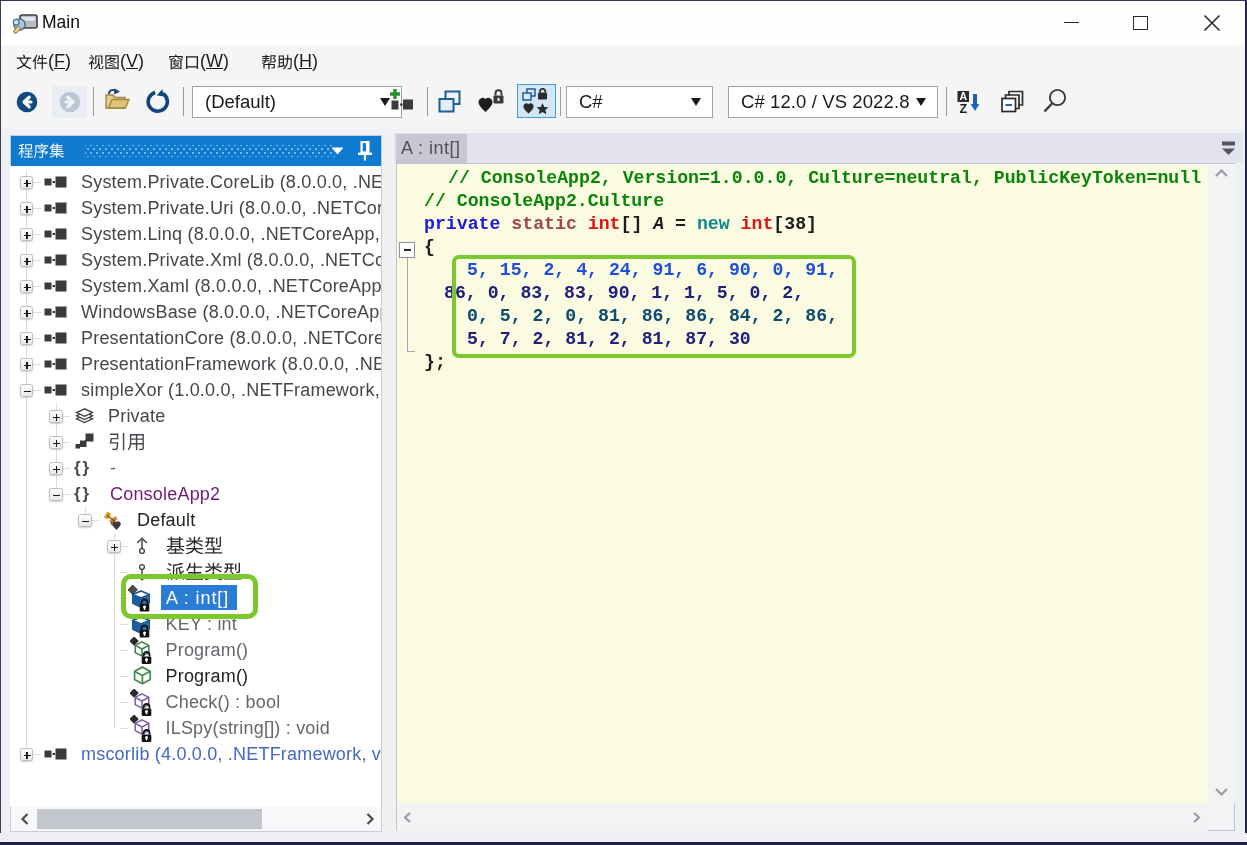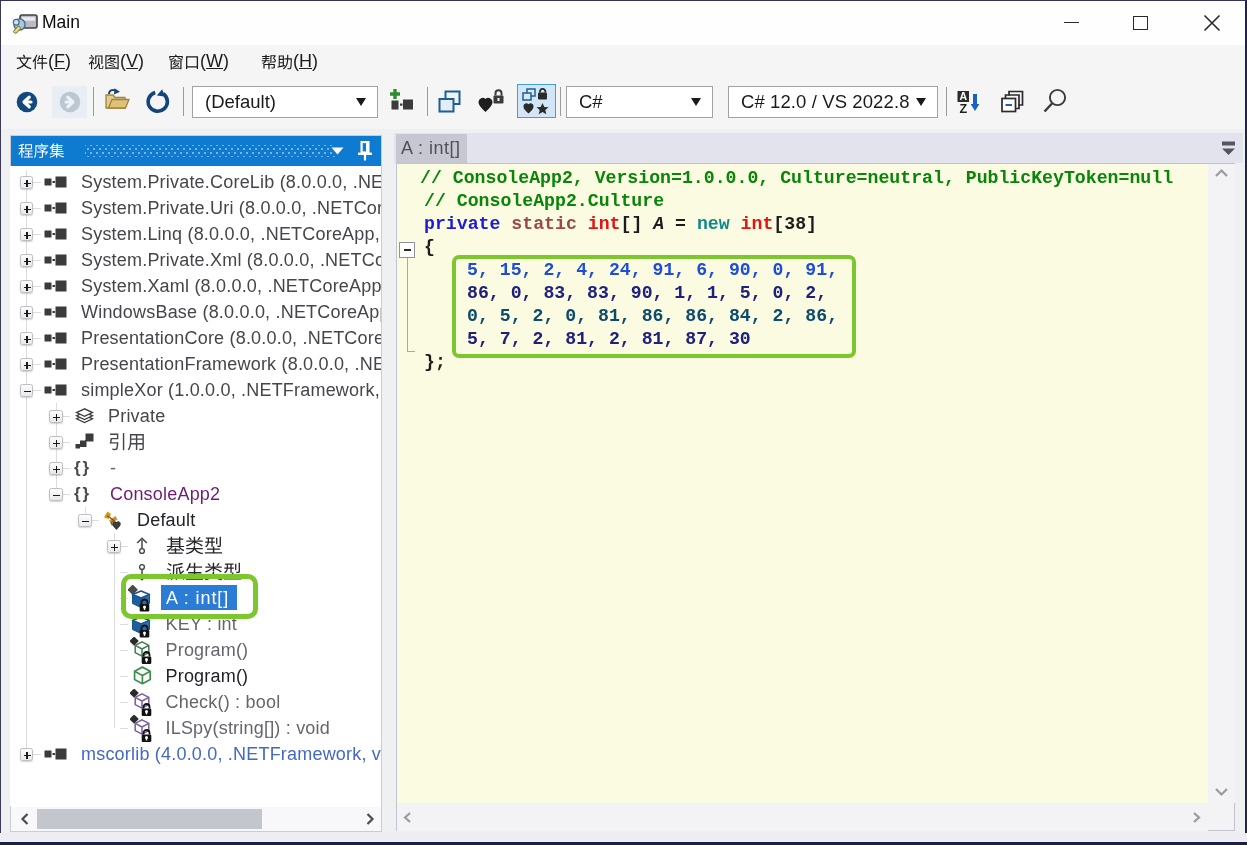--- a/index.html
+++ b/index.html
@@ -70,21 +70,21 @@
 <path d="M3 22 L3 9 L10 9 L12 11.5 L22 11.5 L22 22 Z" fill="#e3cc8d" stroke="#a08540" stroke-width="1.3"></path>
 <path d="M5.5 22 L9 13.5 L26 13.5 L22.5 22 Z" fill="#dfc178" stroke="#a08540" stroke-width="1.3"></path>
 <path d="M6 8 C6 3.5 11 3 13.5 5.5" fill="none" stroke="#1d4576" stroke-width="2"></path>
 <path d="M11.5 2.2 L17 5.8 L11 8.6 Z" fill="#1d4576"></path>
   </svg>
 <svg class="ab" style="left:146px;top:89px" width="25" height="25" viewBox="0 0 25 25">
 <path d="M9.2 3.4 A 9.6 9.6 0 1 0 17 4.6" fill="none" stroke="#12457d" stroke-width="3.6"></path>
 <path d="M16.2 0.2 L18.6 7.4 L10.8 6.4 Z" fill="#12457d"></path>
   </svg>
 <div class="sep" style="left:183px"></div>
-<div class="combo" style="left:192px;width:186px">(Default)<div class="cdrop"></div></div>
+<div class="combo" style="left:192px;width:210px">(Default)<div class="cdrop"></div></div>
 <svg class="ab" style="left:387px;top:87px" width="27" height="27" viewBox="0 0 27 27">
 <path d="M8 2 L8 12 M3 7 L13 7" stroke="#2c8c2c" stroke-width="3.4"></path>
 <rect x="4.5" y="13.5" width="7" height="9" fill="#3b3b3b"></rect>
 <rect x="13" y="16.5" width="2.5" height="2.2" fill="#3b3b3b"></rect>
 <rect x="16" y="12.5" width="10" height="10" fill="#3b3b3b"></rect>
   </svg>
 <div class="sep" style="left:427px"></div>
 <svg class="ab" style="left:437px;top:89px" width="26" height="26" viewBox="0 0 26 26">
 <rect x="8.5" y="2.5" width="14" height="12.5" fill="#eef4fa" stroke="#1c5f93" stroke-width="2"></rect>
 <rect x="2.5" y="10" width="14" height="12.5" fill="#e4edf6" stroke="#1c5f93" stroke-width="2"></rect>
@@ -437,26 +437,26 @@
 <svg class="ab" style="left:1220px;top:140px" width="17" height="17" viewBox="0 0 17 17">
 <rect x="2" y="1.5" width="13" height="4" fill="#55555f"></rect>
 <path d="M2 8.5 L15 8.5 L8.5 15 Z" fill="#55555f"></path>
   </svg>
 <div class="ab" style="left:396px;top:163px;width:839px;height:668px;background:#f3f3f5;border:1px solid #c3c3cf"></div>
 <div class="ab" style="left:397px;top:164px;width:811px;height:639px;background:#fbfbe2"></div>
 <div class="ab" style="left:399px;top:242px;width:16px;height:16px;background:#fff;border:1px solid #9090a0"></div>
 <div class="ab" style="left:403.6px;top:249.2px;width:7px;height:1.6px;background:#2a2a2a"></div>
 <div class="ab" style="left:406.5px;top:258px;width:1px;height:93px;background:#a8a8b4"></div>
 <div class="ab" style="left:406.5px;top:351px;width:8px;height:1px;background:#a8a8b4"></div>
-<div class="code" style="left:420px;top:166.5px"><span style="color:#098509">// ConsoleApp2, Version=1.0.0.0, Culture=neutral, PublicKeyToken=null</span></div>
+<div class="code" style="left:448px;top:166.5px"><span style="color:#098509">// ConsoleApp2, Version=1.0.0.0, Culture=neutral, PublicKeyToken=null</span></div>
 <div class="code" style="left:424px;top:189.5px"><span style="color:#098509">// ConsoleApp2.Culture</span></div>
 <div class="code" style="left:424px;top:212.5px"><span style="color:#1c1cd8">private</span> <span style="color:#9a4a42">static</span> <span style="color:#e21313">int</span><span style="color:#1c1c1c">[] </span><span style="color:#1c1c1c;font-style:italic">A</span><span style="color:#1c1c1c"> = </span><span style="color:#0e8a8e">new</span> <span style="color:#e21313">int</span><span style="color:#1c1c1c">[38]</span></div>
 <div class="code" style="left:424px;top:235.5px"><span style="color:#1c1c1c">{</span></div>
 <div class="code" style="left:467px;top:258.5px"><span style="color:#1d4ed8">5, 15, 2, 4, 24, 91, 6, 90, 0, 91,</span></div>
-<div class="code" style="left:467px;top:281.5px"><span style="color:#20207e">86, 0, 83, 83, 90, 1, 1, 5, 0, 2,</span></div>
+<div class="code" style="left:444px;top:281.5px"><span style="color:#20207e">86, 0, 83, 83, 90, 1, 1, 5, 0, 2,</span></div>
 <div class="code" style="left:467px;top:304.5px"><span style="color:#0c4a6e">0, 5, 2, 0, 81, 86, 86, 84, 2, 86,</span></div>
 <div class="code" style="left:467px;top:327.5px"><span style="color:#20207e">5, 7, 2, 81, 2, 81, 87, 30</span></div>
 <div class="code" style="left:424px;top:350.5px"><span style="color:#1c1c1c">};</span></div>
 <div class="ab" style="left:452px;top:255px;width:404px;height:103px;border:4px solid #7cc62e;border-radius:7px"></div>
 <div class="ab" style="left:1208px;top:164px;width:27px;height:639px;background:#f3f3f5"></div>
 <svg class="ab" style="left:1214px;top:168px" width="15" height="11" viewBox="0 0 15 11">
     <path d="M2 8 L7.5 2.5 L13 8" stroke="#9a9aa2" stroke-width="2.2" fill="none"></path>
   </svg>
 <svg class="ab" style="left:1214px;top:786px" width="15" height="11" viewBox="0 0 15 11">
     <path d="M2 3 L7.5 8.5 L13 3" stroke="#9a9aa2" stroke-width="2.2" fill="none"></path>

